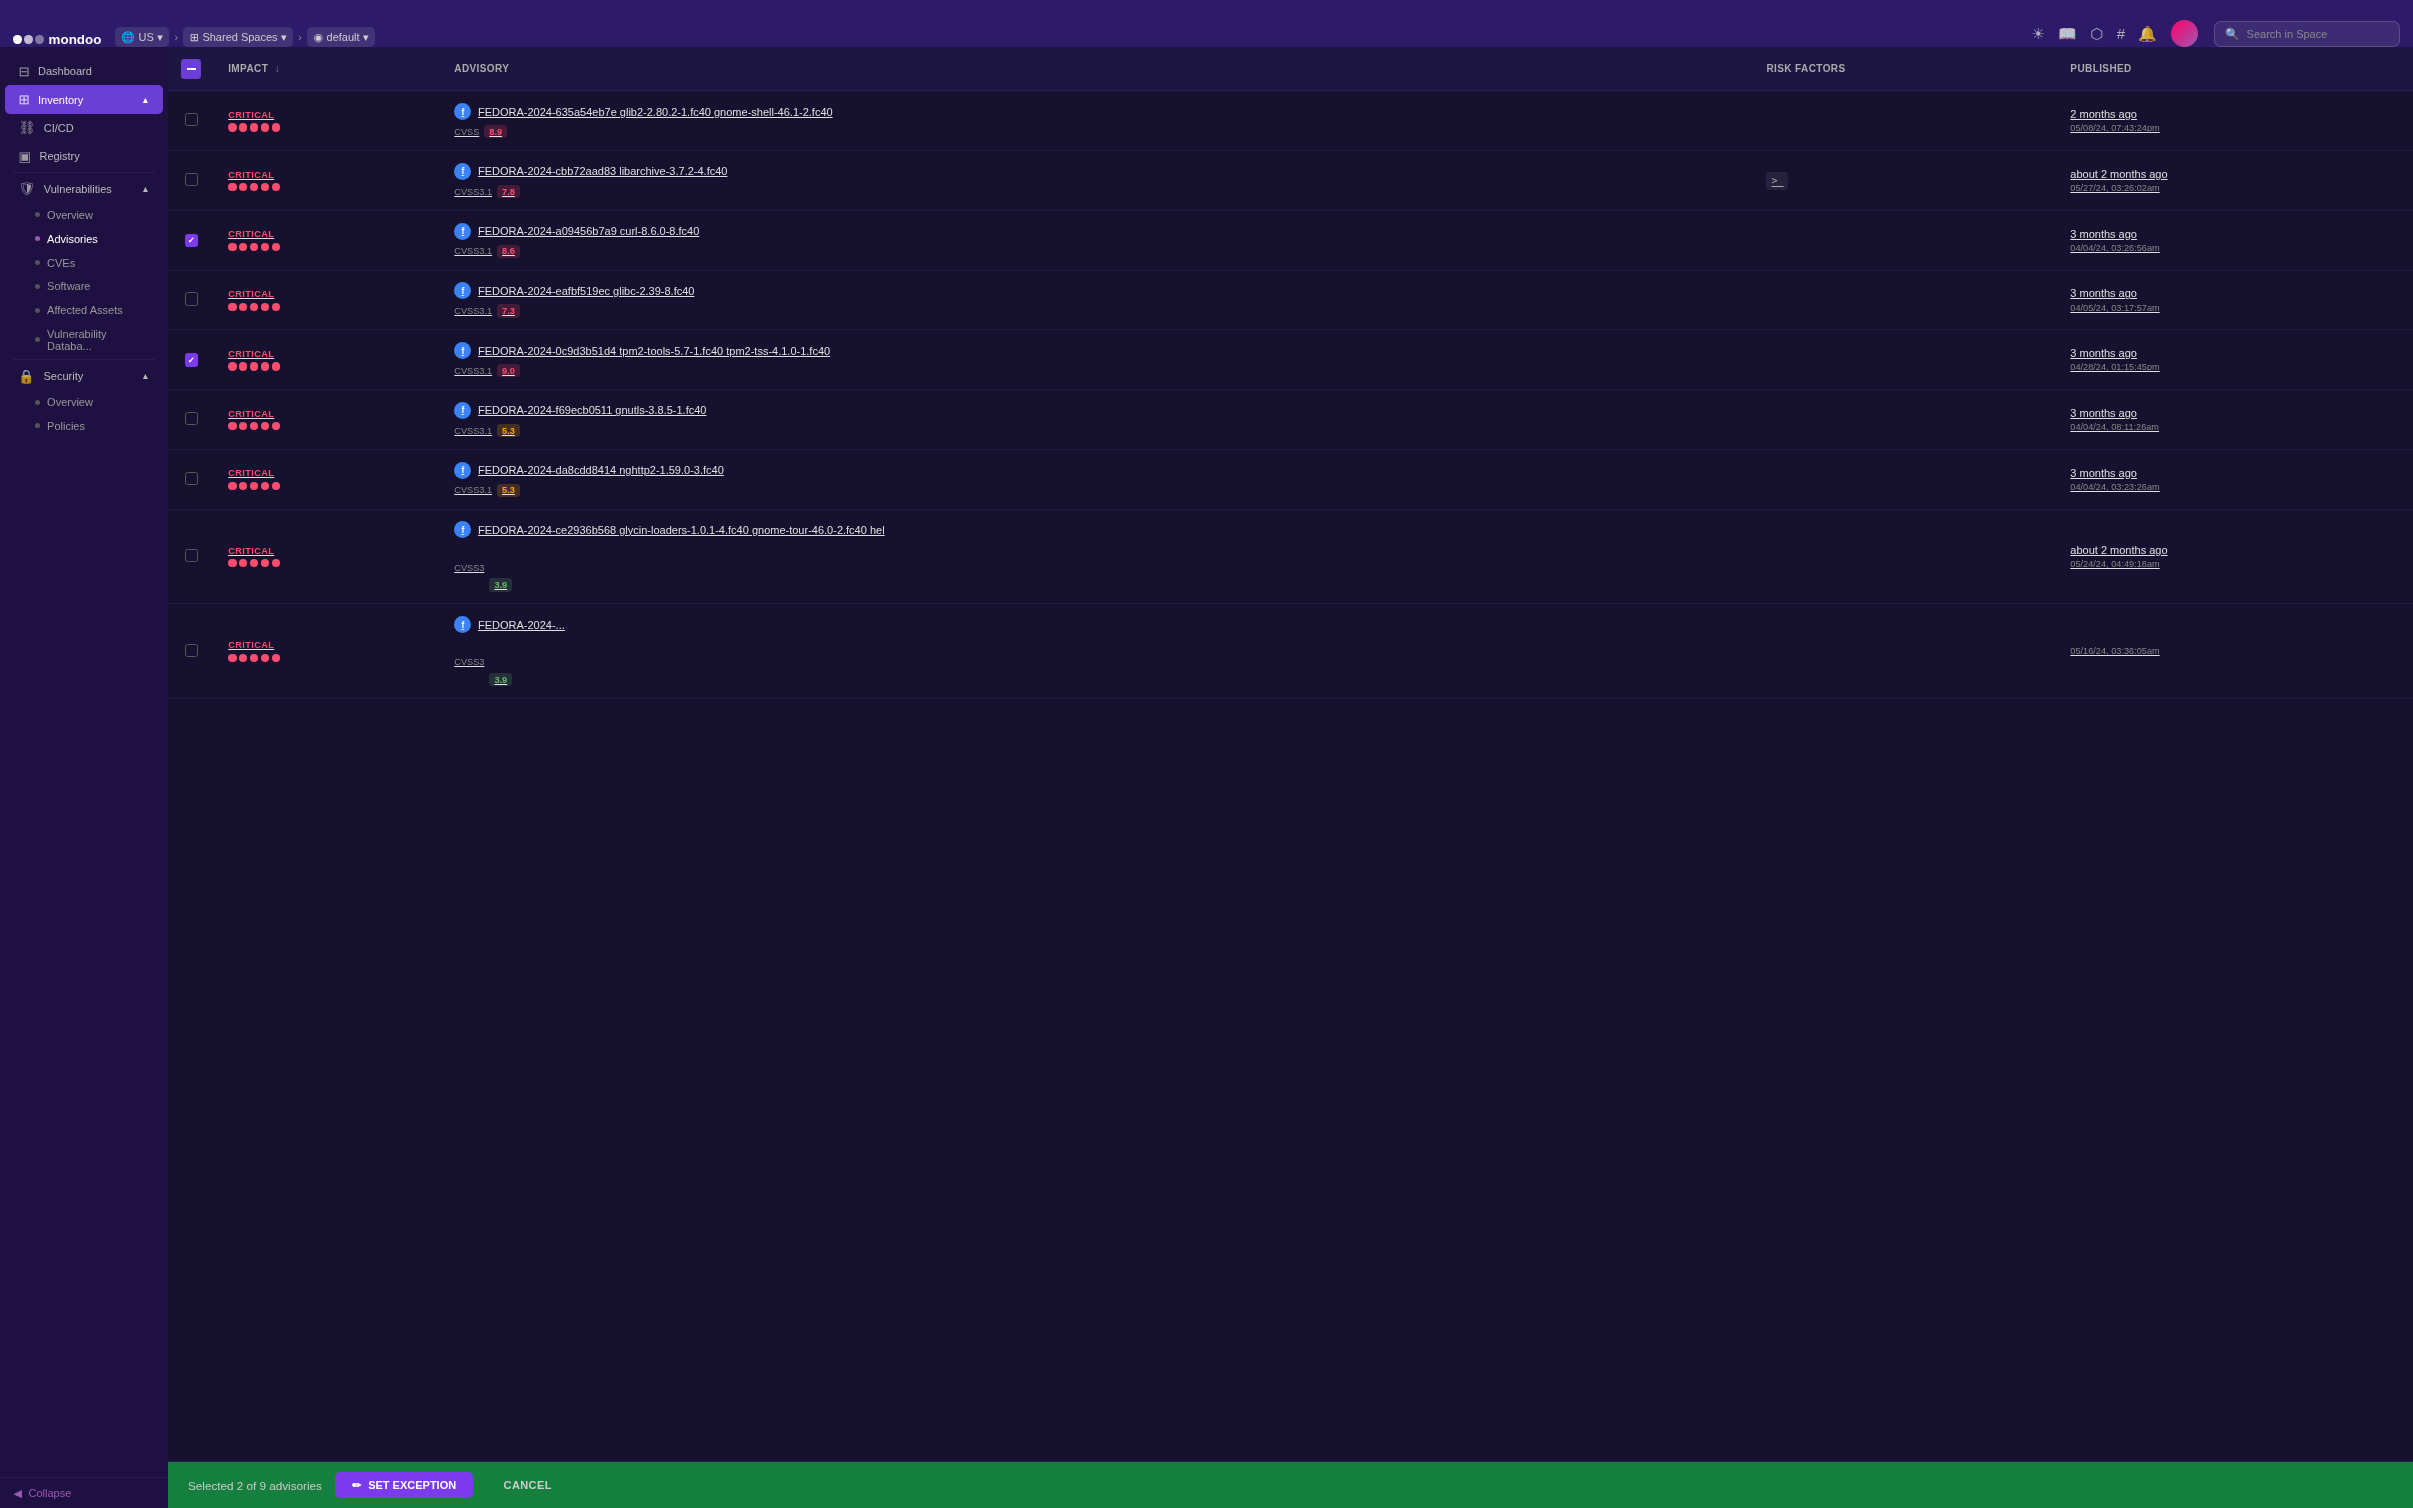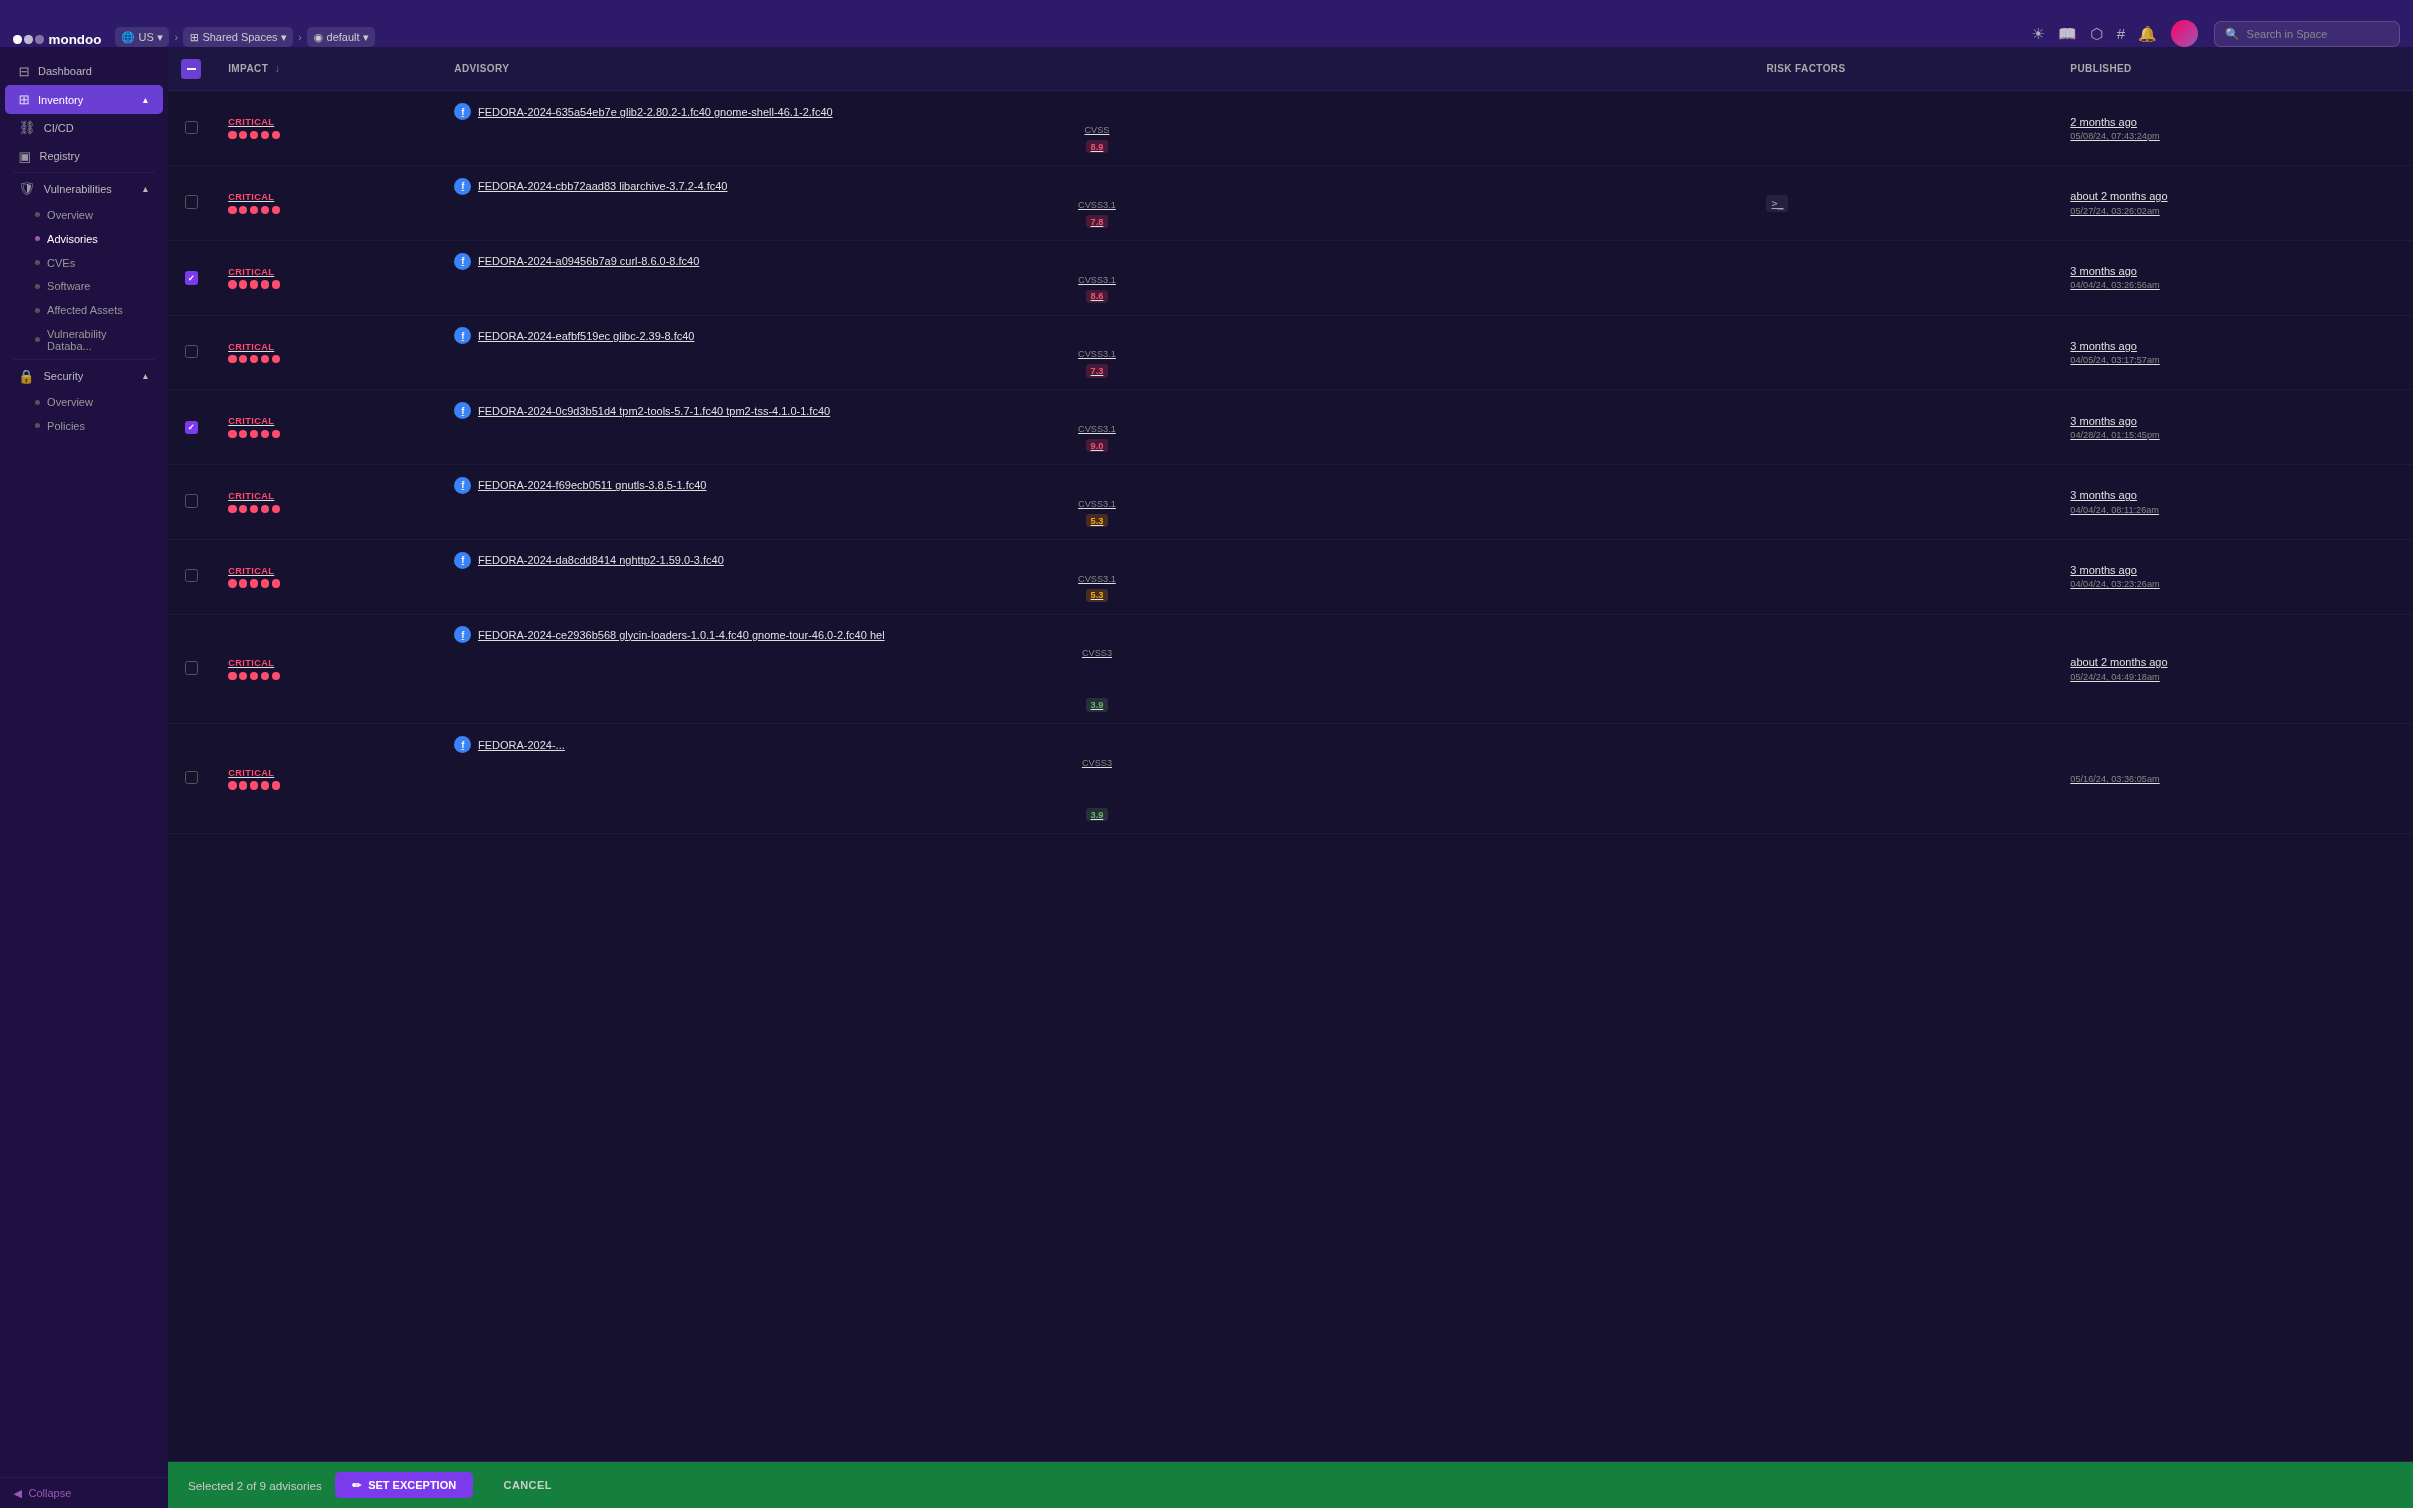--- a/index.html
+++ b/index.html
@@ -284,21 +284,21 @@
       border-radius: 50%;
       background: #3b82f6;
       display: flex;
       align-items: center;
       justify-content: center;
       flex-shrink: 0;
       font-size: 8.4px;
       color: white;
       font-weight: bold;
     }
-    .advisory-meta { display: flex; align-items: center; gap: 5px; flex-direction: column; }
+    .advisory-meta { display: flex; align-items: center; gap: 5px; }
     .cvss-label {
       color: #888;
       font-size: 9.2px;
     }
     .cvss-score {
       background: rgba(255,255,255,0.1);
       border-radius: 3.4px;
       padding: 1.7px 5px;
       font-size: 9.2px;
       font-weight: 600;

